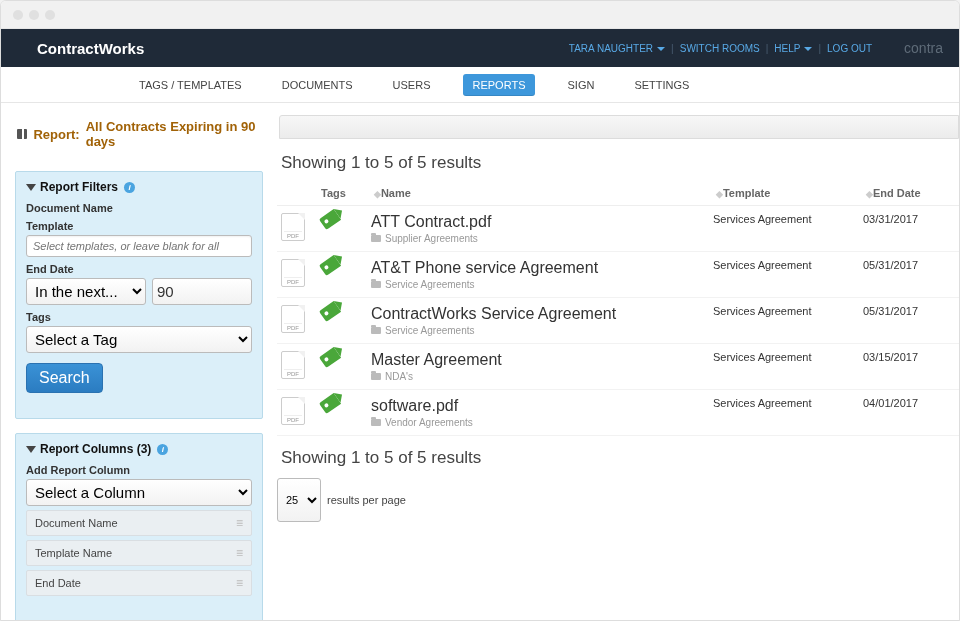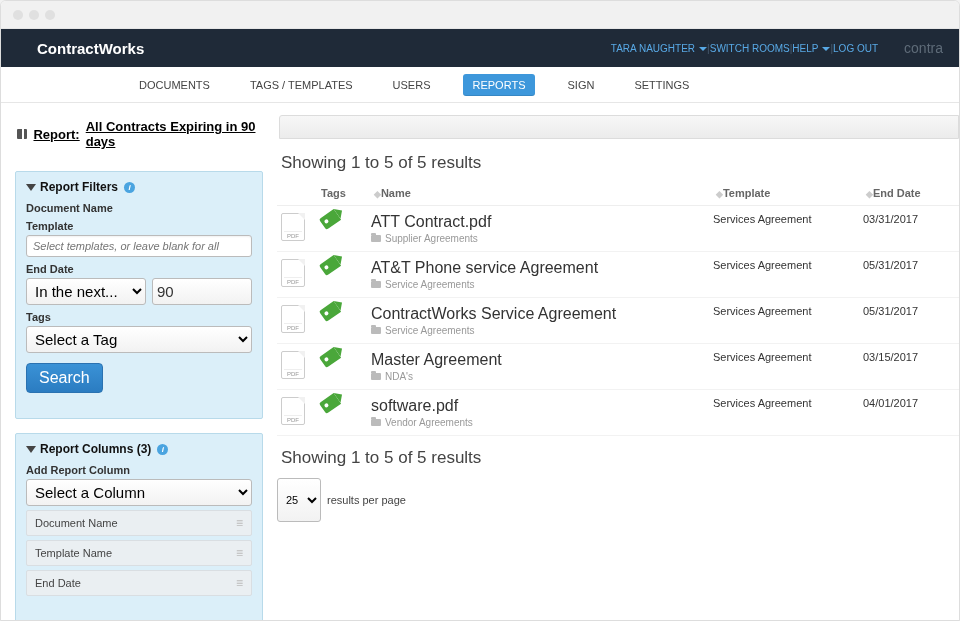--- a/index.html
+++ b/index.html
@@ -3,35 +3,35 @@
 <meta charset="utf-8">
 <style>
 * { margin: 0; padding: 0; box-sizing: border-box; }
 body { font-family: "Helvetica Neue", Arial, sans-serif; font-size: 12px; color: #333; background: #f5f5f5; }
 .window { width: 960px; height: 621px; margin: 0 auto; background: #fff; border: 1px solid #ddd; border-radius: 6px 6px 0 0; overflow: hidden; position: relative; box-shadow: 0 4px 20px rgba(0,0,0,0.08); }
 .titlebar { height: 28px; background: #f1f1f1; display: flex; align-items: center; padding-left: 12px; gap: 6px; border-bottom: 1px solid #e6e6e6; }
 .dot { width: 10px; height: 10px; border-radius: 50%; background: #e0e0e0; }
 
 .topbar { background: #1f2a38; height: 38px; display: flex; align-items: center; justify-content: space-between; padding: 0 16px 0 36px; color: #fff; }
 .logo { font-weight: 600; font-size: 15px; color: #fff; }
-.top-right { display: flex; align-items: center; font-size: 10px; justify-content: center; }
+.top-right { display: flex; align-items: center; gap: 6px; font-size: 10px; justify-content: center; }
 .top-link { color: #58a9e6; cursor: pointer; }
 .top-sep { color: #4a5c70; }
 .caret-down { display: inline-block; margin-left: 4px; width: 0; height: 0; border-left: 4px solid transparent; border-right: 4px solid transparent; border-top: 4px solid #58a9e6; vertical-align: middle; }
 .brand-right { color: #5e6b78; font-size: 14px; margin-left: 26px; }
 
 .navbar { height: 36px; display: flex; align-items: center; padding-left: 130px; gap: 24px; border-bottom: 1px solid #e6e6e6; background: #fff; }
 .nav-item { font-size: 11px; color: #444; padding: 8px 8px; cursor: pointer; }
 .nav-item.active { background: #3d97db; color: #fff; border-radius: 3px; padding: 5px 10px; box-shadow: inset 0 -1px 0 rgba(0,0,0,0.1); }
 
 .content { display: flex; gap: 14px; padding: 12px 0 0 14px; height: calc(100% - 28px - 38px - 36px); overflow: hidden; }
 .left { width: 248px; display: flex; flex-direction: column; gap: 14px; }
 .right { flex: 1; padding-right: 0; }
 
-.report-title { display: flex; align-items: center; gap: 6px; font-size: 13px; font-weight: 700; margin: 4px 0 8px 2px; color: #000000; text-decoration: underline; }
+.report-title { display: flex; align-items: center; gap: 6px; font-size: 13px; font-weight: 700; margin: 4px 0 8px 2px; color: #a16207; }
 .book-icon { width: 12px; height: 10px; background: #555; border-radius: 1px; position: relative; display: inline-block; }
 .book-icon::after { content: ""; position: absolute; left: 5px; top: 0; width: 2px; height: 10px; background: #fff; }
 
 .filter-panel { background: #dbeff9; border: 1px solid #b8daea; border-radius: 2px; padding: 8px 10px 25px 10px; }
 .panel-head { display: flex; align-items: center; gap: 4px; font-weight: 700; font-size: 12px; margin-bottom: 8px; color: #111; }
 .tri-down { width: 0; height: 0; border-left: 5px solid transparent; border-right: 5px solid transparent; border-top: 7px solid #444; }
 .info-icon { width: 11px; height: 11px; border-radius: 50%; background: #4aa4e0; color: #fff; font-size: 8px; font-weight: 700; display: flex; align-items: center; justify-content: center; font-style: italic; margin-left: 2px; }
 
 .field-label { font-size: 11px; font-weight: 700; color: #333; margin-bottom: 3px; margin-top: 6px; display: block; }
 .txt-input { width: 100%; border: 1px solid #bbb; border-radius: 3px; padding: 4px 6px; font-size: 11px; font-style: italic; color: #888; background: #fff; box-shadow: inset 0 1px 2px rgba(0,0,0,0.06); }
@@ -85,22 +85,22 @@
       <span class="top-link">SWITCH ROOMS</span>
       <span class="top-sep">|</span>
       <span class="top-link"><span>HELP</span><span class="caret-down"></span></span>
       <span class="top-sep">|</span>
       <span class="top-link">LOG OUT</span>
       <span class="brand-right">contra</span>
     </div>
   </div>
 
   <div class="navbar">
+    <div class="nav-item">TAGS / TEMPLATES</div>
     <div class="nav-item">DOCUMENTS</div>
-    <div class="nav-item">TAGS / TEMPLATES</div>
     <div class="nav-item">USERS</div>
     <div class="nav-item active">REPORTS</div>
     <div class="nav-item">SIGN</div>
     <div class="nav-item">SETTINGS</div>
   </div>
 
   <div class="content">
 
     <div class="left">
       <div class="report-title">

